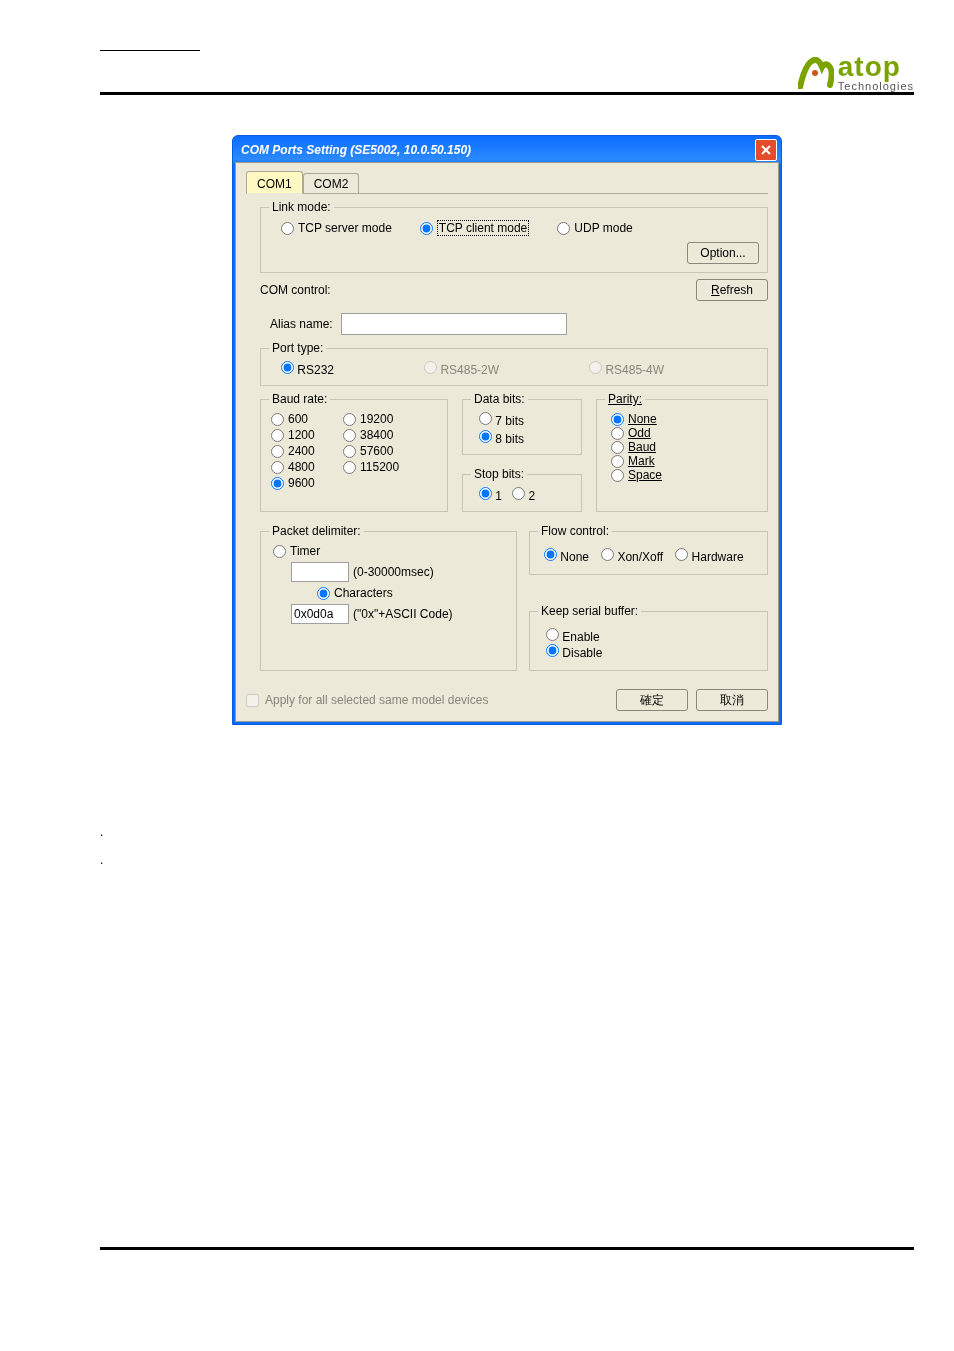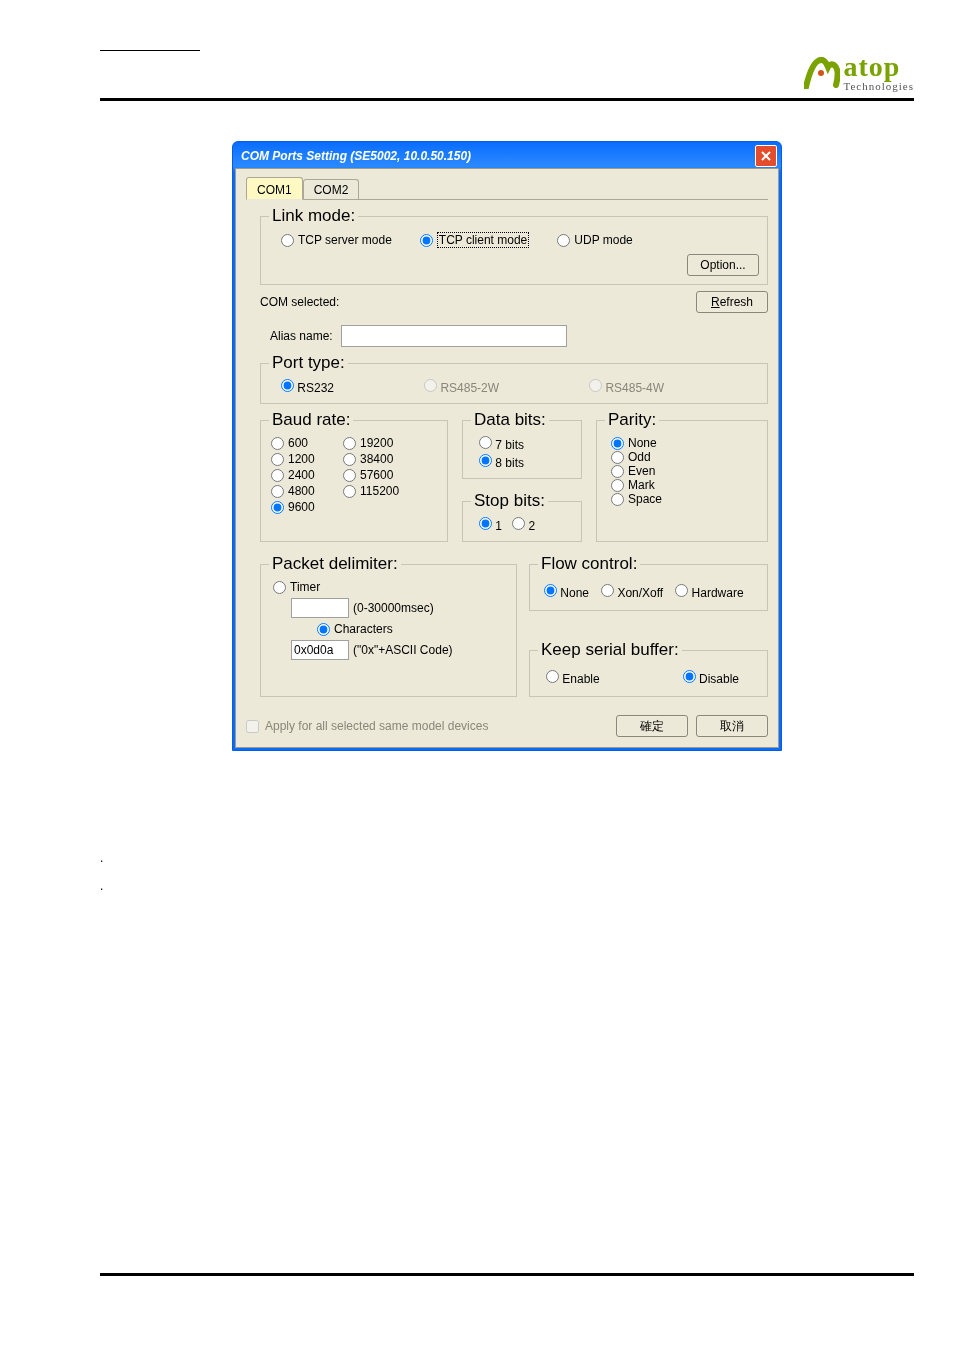--- a/index.html
+++ b/index.html
@@ -15,22 +15,20 @@
   }
   .topline {
     border-top: 1px solid #000;
     width: 100px;
     margin-bottom: 2px;
   }
   .logo-row {
     display: flex;
     justify-content: flex-end;
     align-items: center;
-    margin-bottom: 6px;
-    font-family: Liberation Serif, serif;
   }
   .logo {
     display: flex;
     align-items: center;
     gap: 4px;
   }
   .logo-mark {
     width: 36px;
     height: 32px;
     position: relative;
@@ -124,21 +122,21 @@
     padding-top: 5px;
   }
   fieldset {
     border: 1px solid #c8c5b4;
     margin: 0 0 6px 0;
     padding: 6px 8px 8px 8px;
     font-size: 12px;
   }
   legend {
     padding: 0 3px;
-    font-size: 17px;
+    font-size: 12px;
   }
   .link-row {
     display: flex;
     align-items: center;
     gap: 28px;
     padding-left: 12px;
   }
   .link-row label { display: flex; align-items: center; gap: 4px; }
   .option-row {
     display: flex;
@@ -218,21 +216,21 @@
   .char-line { display:flex; align-items:center; gap:4px;padding-left:44px;}
   .timer-line input[type="text"], .char-line input[type="text"] {
     width: 52px;
     height: 16px;
     border: 1px solid #a0a0a0;
     background: #fff;
     font-size: 12px;
     padding-left: 2px;
   }
   .flow-opts { display:flex; gap:12px; padding:4px 0 2px 6px;}
-  .keepbuf-opts { display:flex; justify-content:space-between; padding:4px 20px 2px 8px;}
+  .keepbuf-opts { display:flex; justify-content:space-between; padding:4px 20px 2px 8px;flex-direction:column;}
   .bottom-row {
     display:flex;
     align-items:center;
     justify-content:space-between;
     margin-top:12px;
   }
   .apply-check { display:flex; align-items:center; gap:6px; color:#8a867a; }
   .btn-row { display:flex; gap:8px; }
   .body-list {
     margin-top: 100px;
@@ -296,21 +294,21 @@
                 <input type="radio" name="lm" style=""> 
                 <span>UDP mode</span>
               </label>
           </div>
           <div class="option-row">
             <button class="win-btn">Option...</button>
           </div>
         </fieldset>
 
         <div class="com-prop-row">
-          <span>COM selected:</span>
+          <span>COM control:</span>
           <button class="win-btn"><span style="text-decoration:underline;">R</span><span>efresh</span></button>
         </div>
 
         <div class="alias-row">
           <span>Alias name:</span>
           <input type="text" value="" style="">
         </div>
 
         <fieldset>
           <legend>Port type:</legend>
@@ -378,33 +376,33 @@
             </fieldset>
             <fieldset>
               <legend>Stop bits:</legend>
               <div style="display:flex; gap:10px; padding-left:8px;">
                 <label><input type="radio" name="sb" checked="" style=""> <span>1</span></label>
                 <label><input type="radio" name="sb" style=""> <span>2</span></label>
               </div>
             </fieldset>
           </div>
 
-          <fieldset style="flex:1;" class="parity-col">
+          <fieldset style="flex:1;text-decoration:underline;" class="parity-col">
             <legend>Parity:</legend>
             <label>
                 <input type="radio" name="par" checked="" style=""> 
                 <span>None</span>
               </label>
             <label>
                 <input type="radio" name="par" style=""> 
                 <span>Odd</span>
               </label>
             <label>
                 <input type="radio" name="par" style=""> 
-                <span>Even</span>
+                <span>Baud</span>
               </label>
             <label>
                 <input type="radio" name="par" style=""> 
                 <span>Mark</span>
               </label>
             <label>
                 <input type="radio" name="par" style=""> 
                 <span>Space</span>
               </label>
           </fieldset>

